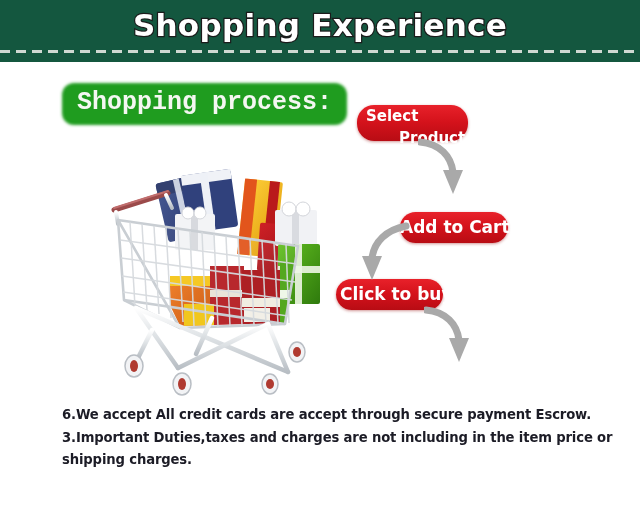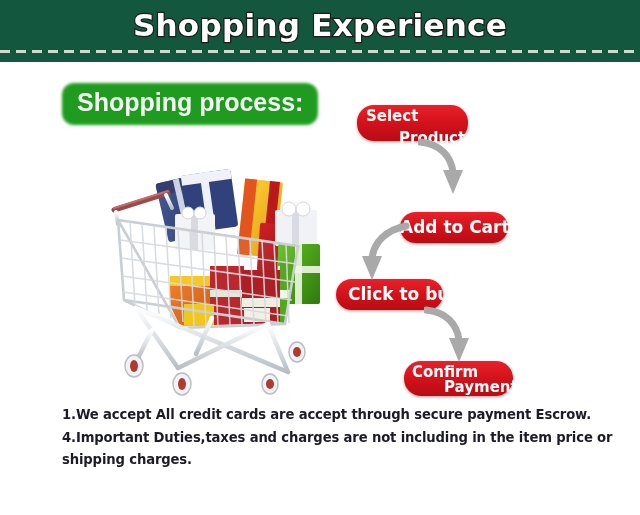--- a/index.html
+++ b/index.html
@@ -62,21 +62,21 @@
   }
 
   
   .process-label {
     position: absolute;
     left: 65px;
     top: 86px;
     padding: 3px 12px 6px 12px;
     background: #1f9c1f;
     border-radius: 9px;
-    font-family: Liberation Sans, sans-serif;
+    font-family: Liberation Mono, monospace;
     font-weight: bold;
     font-size: 25px;
     line-height: 27px;
     color: #f4f7f2;
     white-space: nowrap;
     box-shadow: 0 0 3px 3px #1f9c1f;
   }
 
   
   .flow-box {
@@ -116,21 +116,21 @@
   #box-cart .l1 { left: 0; top: 5px; width: 108px; text-align: center; }
 
   
   #box-click {
     left: 336px;
     top: 279px;
     width: 107px;
     height: 31px;
     font-size: 17px;
   }
-  #box-click .l1 { left: 12px; top: 5px; width: 107px; text-align: center; }
+  #box-click .l1 { left: 4px; top: 5px; width: 107px; text-align: center; }
 
   
   #box-confirm {
     left: 404px;
     top: 361px;
     width: 109px;
     height: 35px;
     font-size: 15px;
   }
   #box-confirm .l1 { left: 8px;  top: 2px; }
@@ -340,38 +340,34 @@
   </div>
 
   <div class="flow-box" id="box-cart">
     <span class="line l1">Add to Cart</span>
   </div>
 
   <div class="flow-box" id="box-click">
     <span class="line l1">Click to buy</span>
   </div>
 
-  <div class="flow-box" id="box-confirm">
-    <span class="line l1">Confirm</span>
-    <span class="line l2">Payment</span>
-  </div>
 
   <svg class="arrow-svg" id="arrow-1" width="60" height="62" viewBox="0 0 60 62">
     <path d="M2 6 C22 8 33 20 35 36" stroke="#a9a9a9" stroke-width="7" fill="none" stroke-linecap="round"></path>
     <path d="M25 34 L45 34 L35 58 Z" fill="#a9a9a9"></path>
   </svg>
 
   <svg class="arrow-svg" id="arrow-2" width="60" height="62" viewBox="0 0 60 62">
     <path d="M54 4 C34 8 22 20 20 36" stroke="#a9a9a9" stroke-width="7" fill="none" stroke-linecap="round"></path>
     <path d="M10 34 L30 34 L20 58 Z" fill="#a9a9a9"></path>
   </svg>
 
   <svg class="arrow-svg" id="arrow-3" width="60" height="62" viewBox="0 0 60 62">
     <path d="M2 6 C22 8 33 20 35 36" stroke="#a9a9a9" stroke-width="7" fill="none" stroke-linecap="round"></path>
     <path d="M25 34 L45 34 L35 58 Z" fill="#a9a9a9"></path>
   </svg>
 
   <div class="footer-notes">
-    <p>1.We accept All credit cards are accept through secure payment Escrow.</p>
-    <p>4.Important Duties,taxes and charges are not including in the item price or shipping charges.</p>
+    <p>6.We accept All credit cards are accept through secure payment Escrow.</p>
+    <p>3.Important Duties,taxes and charges are not including in the item price or shipping charges.</p>
   </div>
 
 </div>
 
 </body></html>

